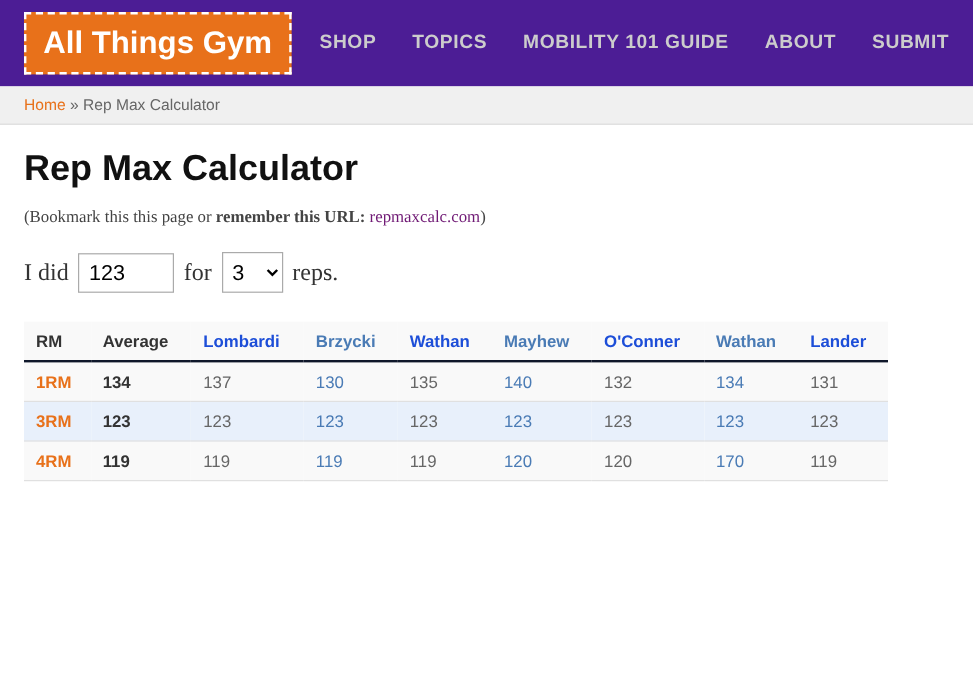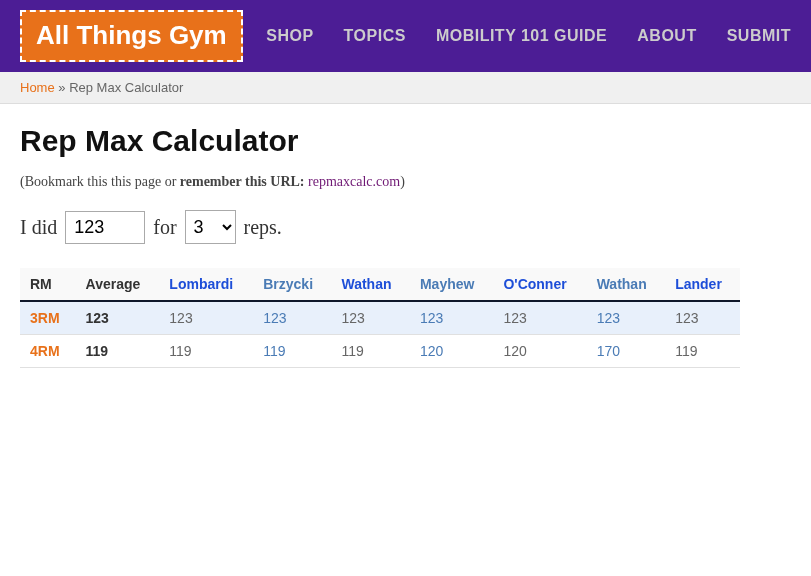--- a/index.html
+++ b/index.html
@@ -175,20 +175,31 @@
           <th class="blue">Brzycki</th>
           <th class="orange">Wathan</th>
           <th class="blue">Mayhew</th>
           <th class="orange">O'Conner</th>
           <th class="blue">Wathan</th>
           <th class="orange">Lander</th>
         </tr>
     </thead>
     <tbody>
 
+    <tr>
+          <td class="td-rm">1RM</td>
+          <td class="td-avg">134</td>
+          <td class="td-num">137</td>
+          <td class="td-blue">130</td>
+          <td class="td-num">135</td>
+          <td class="td-blue">140</td>
+          <td class="td-num">132</td>
+          <td class="td-blue">134</td>
+          <td class="td-num">131</td>
+        </tr>
         <tr class="row-highlight">
           <td class="td-rm">3RM</td>
           <td class="td-avg">123</td>
           <td class="td-num">123</td>
           <td class="td-blue">123</td>
           <td class="td-num">123</td>
           <td class="td-blue">123</td>
           <td class="td-num">123</td>
           <td class="td-blue">123</td>
           <td class="td-num">123</td>

